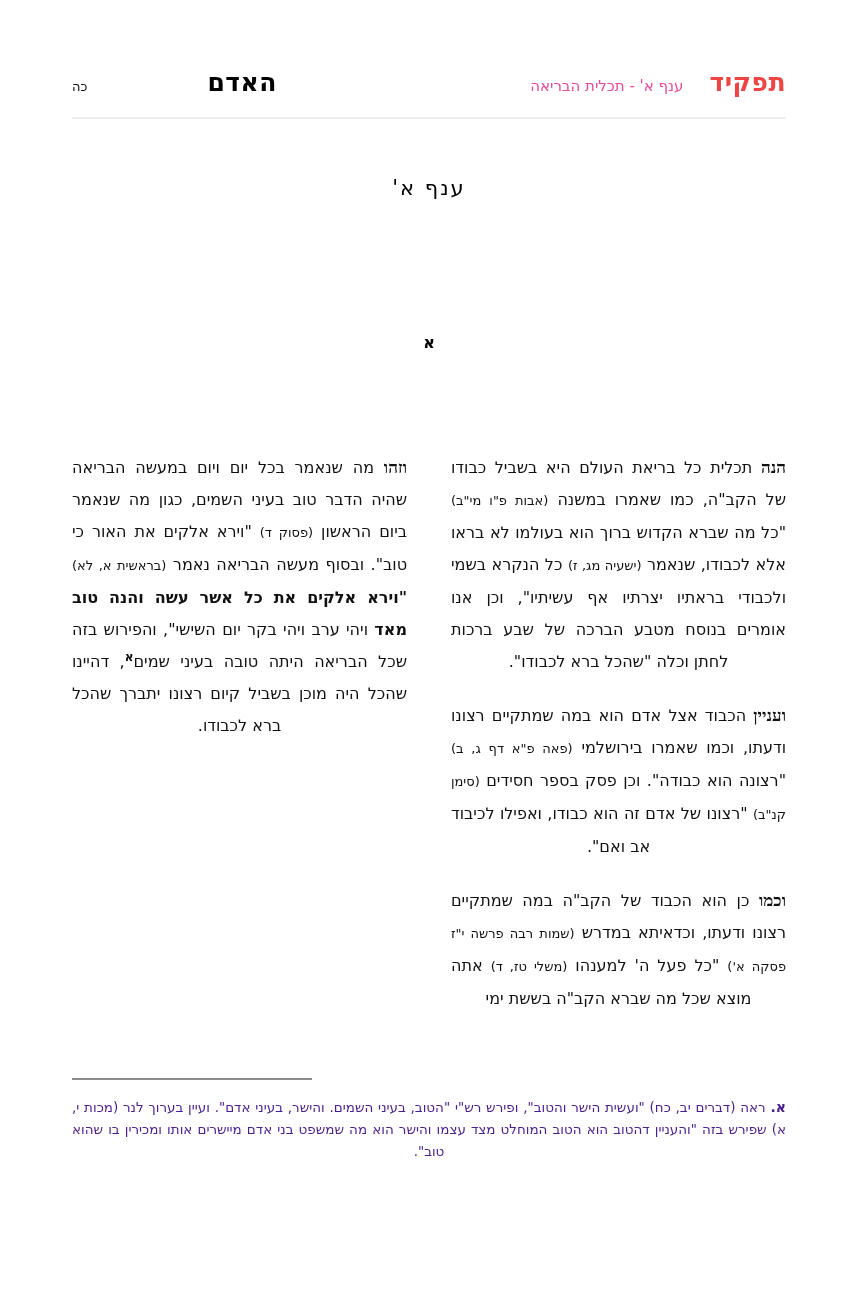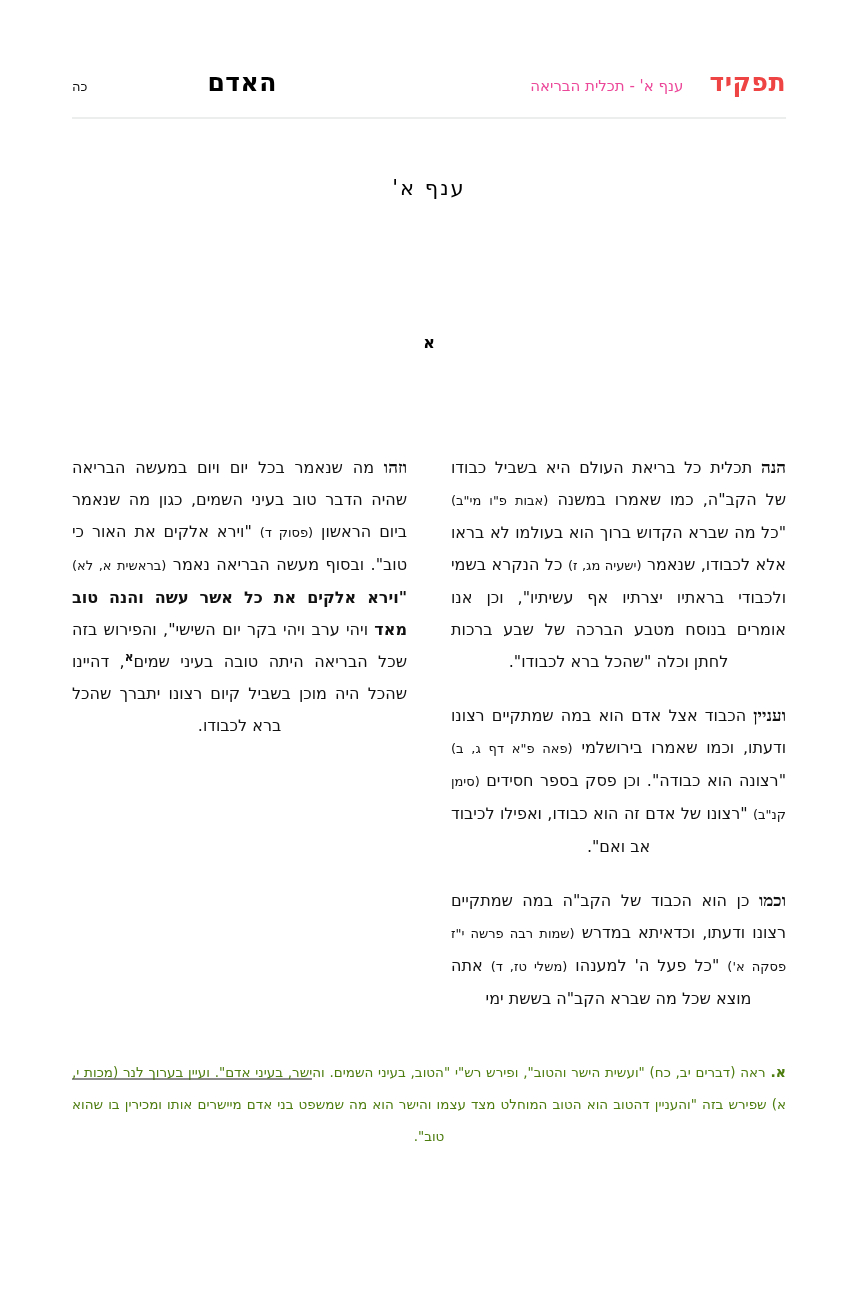--- a/index.html
+++ b/index.html
@@ -169,28 +169,28 @@
   .footnote-rule {
     position: absolute;
     top: 1078px;
     left: 72px;
     width: 240px;
     height: 2px;
     background: #8c8c8c;
   }
   .footnote {
     position: absolute;
-    top: 1056px;
+    top: 1096px;
     right: 72px;
     left: 72px;
     font-size: 13.5px;
-    line-height: 32px;
+    line-height: 22px;
     text-align: justify;
     text-align-last: center;
-    color: #4d7c0f;
+    color: #4c1d95;
   }
   .footnote .marker {
     font-weight: bold;
     font-size: 14px;
   }
 </style>
 </head>
 <body>
 
 <div id="page">

